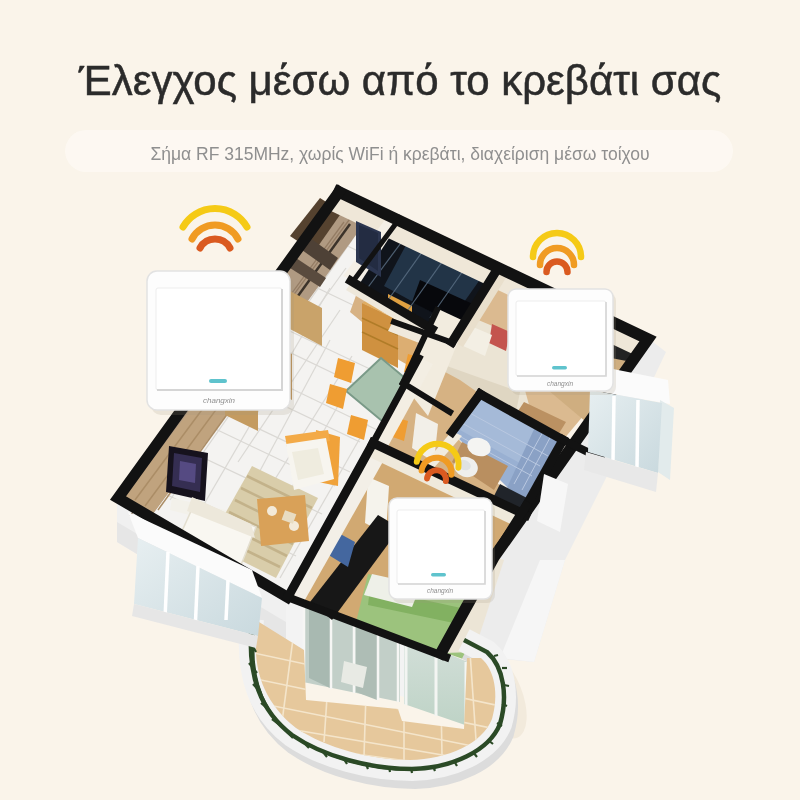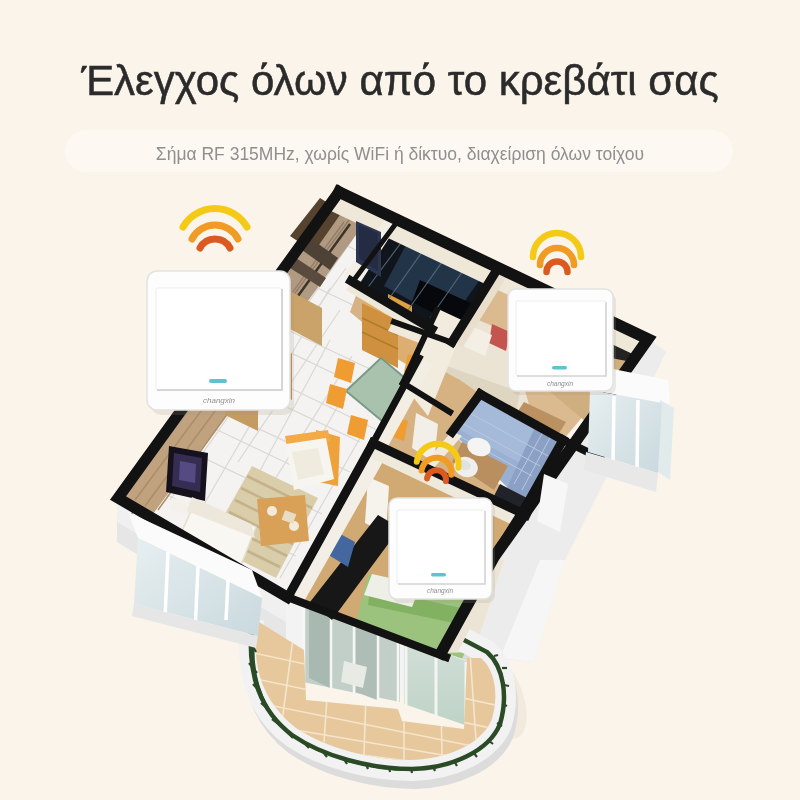--- a/index.html
+++ b/index.html
@@ -5,25 +5,25 @@
 html,body{margin:0;padding:0;}
 body{width:800px;height:800px;background:#faf4ea;font-family:"Liberation Sans",sans-serif;overflow:hidden;position:relative;}
 .title{position:absolute;left:0;top:57px;width:800px;text-align:center;font-size:42px;color:#2b2b2b;-webkit-text-stroke:0.5px #2b2b2b;}
 .band{position:absolute;left:65px;top:130px;width:668px;height:42px;background:rgba(254,250,244,0.75);border-radius:21px;}
 .subtitle{position:absolute;left:0;top:144px;width:800px;text-align:center;font-size:17.5px;color:#8f8f8f;}
 svg{position:absolute;left:0;top:0;}
 </style>
 </head>
 <body>
 
-<div class="title">Έλεγχος όλων από το κρεβάτι σας</div>
+<div class="title">Έλεγχος μέσω από το κρεβάτι σας</div>
 
 <div class="band"></div>
 
-<div class="subtitle">Σήμα RF 315MHz, χωρίς WiFi ή δίκτυο, διαχείριση όλων τοίχου</div>
+<div class="subtitle">Σήμα RF 315MHz, χωρίς WiFi ή κρεβάτι, διαχείριση μέσω τοίχου</div>
 <svg width="800" height="800" viewBox="0 0 800 800">
 <defs>
 <linearGradient id="glass" x1="0" y1="0" x2="1" y2="1">
 <stop offset="0" stop-color="#e7eff1"></stop>
         <stop offset="1" stop-color="#c9d9de"></stop>
 </linearGradient>
 <linearGradient id="glass2" x1="0" y1="0" x2="0" y2="1">
 <stop offset="0" stop-color="#d3dfd9"></stop>
         <stop offset="1" stop-color="#bed3c6"></stop>
 </linearGradient>

